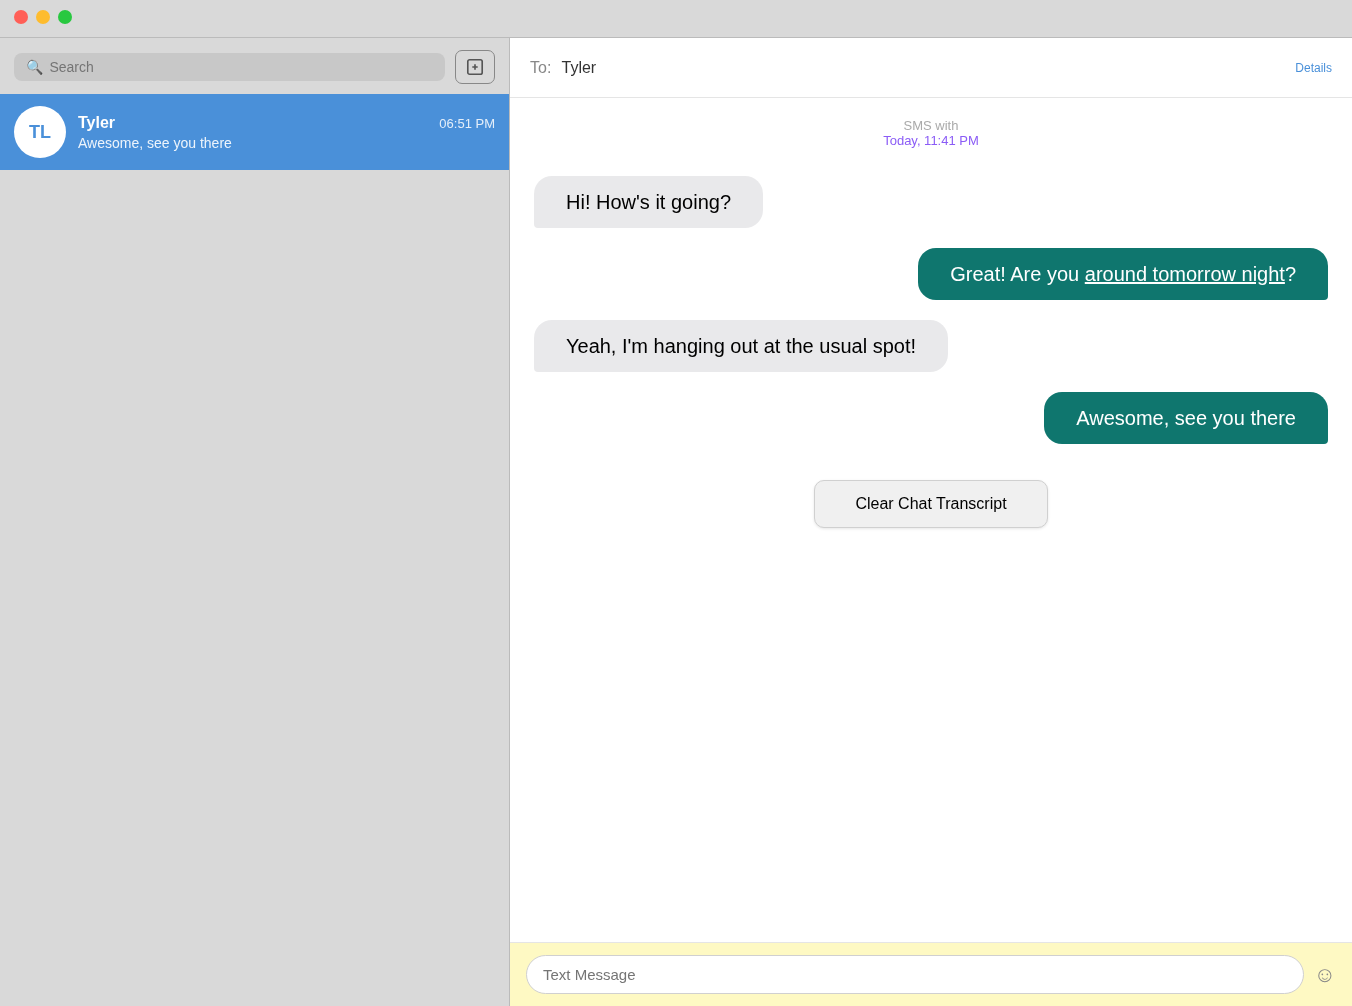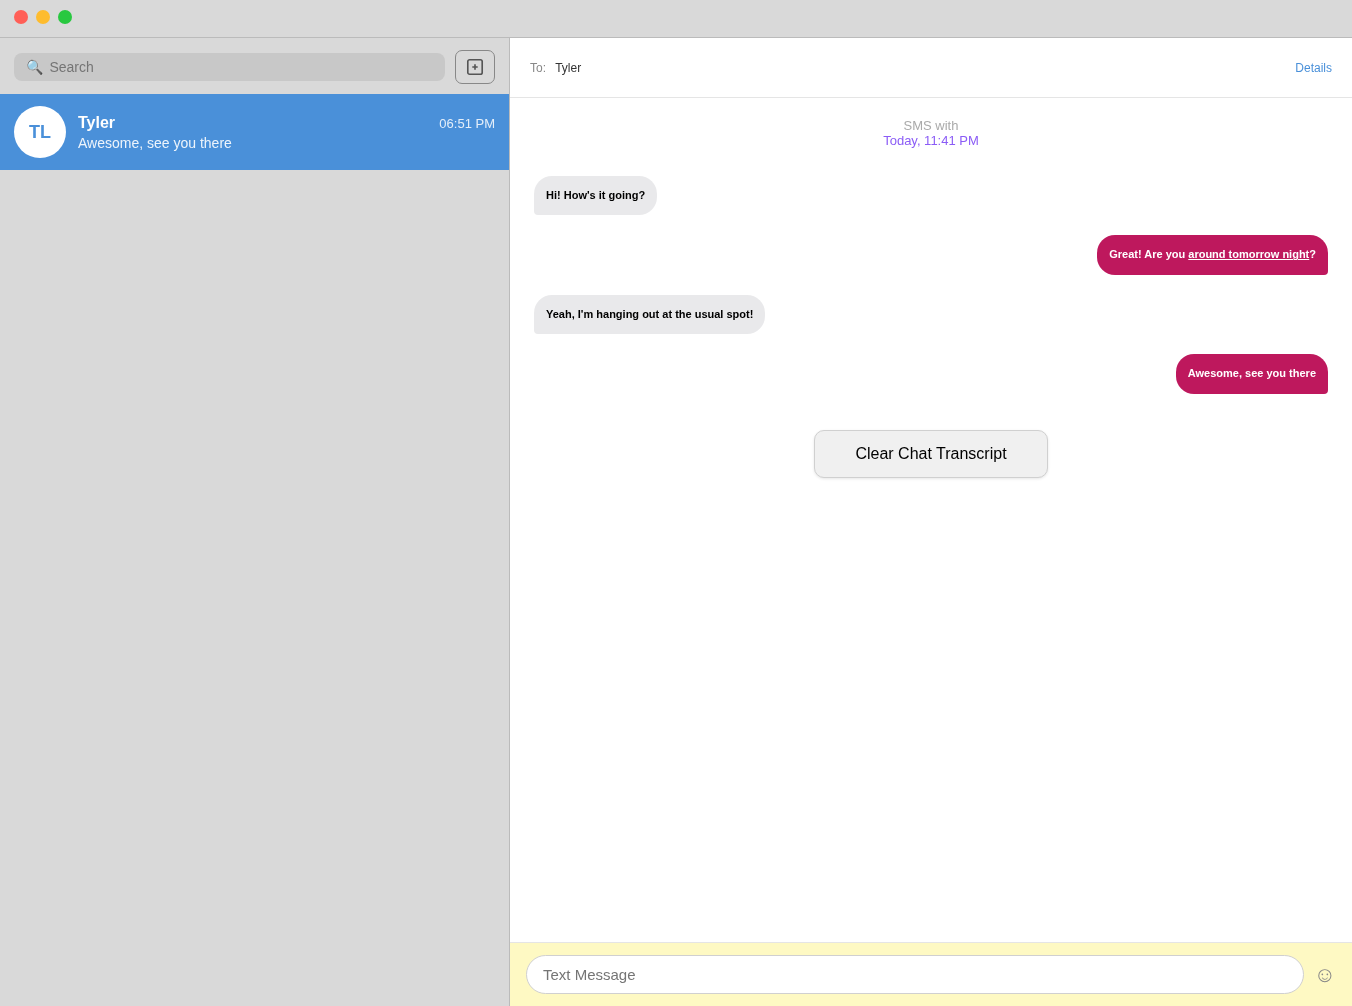--- a/index.html
+++ b/index.html
@@ -169,21 +169,21 @@
       padding: 16px 20px;
       border-bottom: 1px solid #e5e5e5;
       display: flex;
       align-items: center;
       justify-content: space-between;
       background: #fff;
       min-height: 60px;
     }
 
     .chat-to {
-      font-size: 12px;
+      font-size: 16px;
       color: #333;
     }
 
     .chat-to-label {
       color: #888;
       margin-right: 6px;
     }
 
     .chat-to-name {
       color: #333;
@@ -235,36 +235,35 @@
     .message-row.incoming {
       justify-content: flex-start;
     }
 
     .message-row.outgoing {
       justify-content: flex-end;
     }
 
     .bubble {
       max-width: 65%;
-      padding: 12px 12px;
+      padding: 12px 32px;
       border-radius: 18px;
-      font-size: 11px;
+      font-size: 20px;
       line-height: 1.4;
       word-wrap: break-word;
-      font-weight: bold;
     }
 
     .bubble.incoming {
       background: #e9e9eb;
       color: #000;
       border-bottom-left-radius: 4px;
     }
 
     .bubble.outgoing {
-      background: #be185d;
+      background: #0f766e;
       color: #fff;
       border-bottom-right-radius: 4px;
     }
 
     
     .clear-chat-container {
       display: flex;
       justify-content: center;
       margin: 16px 0;
     }

